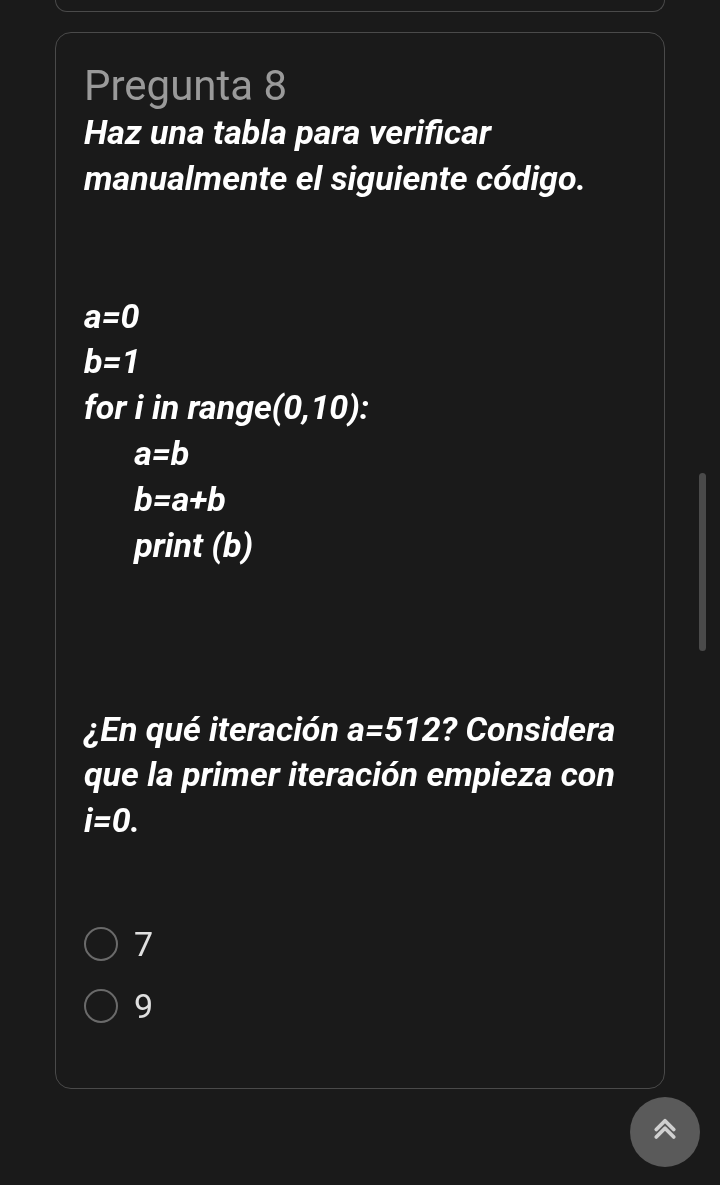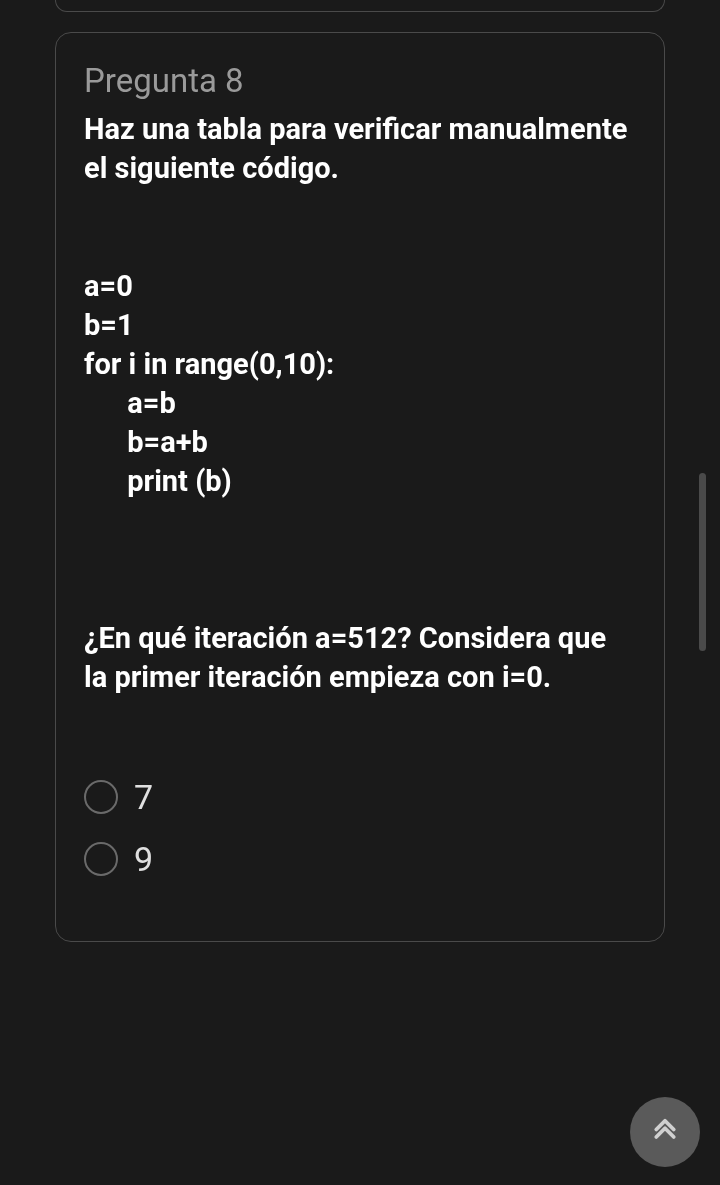--- a/index.html
+++ b/index.html
@@ -45,31 +45,31 @@
     
     .question-card {
       background-color: #1a1a1a;
       border: 1px solid #4a4a4a;
       border-radius: 16px;
       padding: 28px 28px 40px 28px;
     }
     
     .question-label {
       color: #9a9a9a;
-      font-size: 33px;
+      font-size: 42px;
       font-weight: 400;
-      margin-bottom: 10px;
     }
     
     .question-text {
       color: #ffffff;
-      font-size: 29px;
+      font-size: 34px;
       font-weight: 700;
       line-height: 1.35;
       white-space: pre-wrap;
+      font-style: italic;
     }
     
     .options-container {
       margin-top: 80px;
     }
     
     .option-row {
       display: flex;
       align-items: center;
       margin-bottom: 22px;

